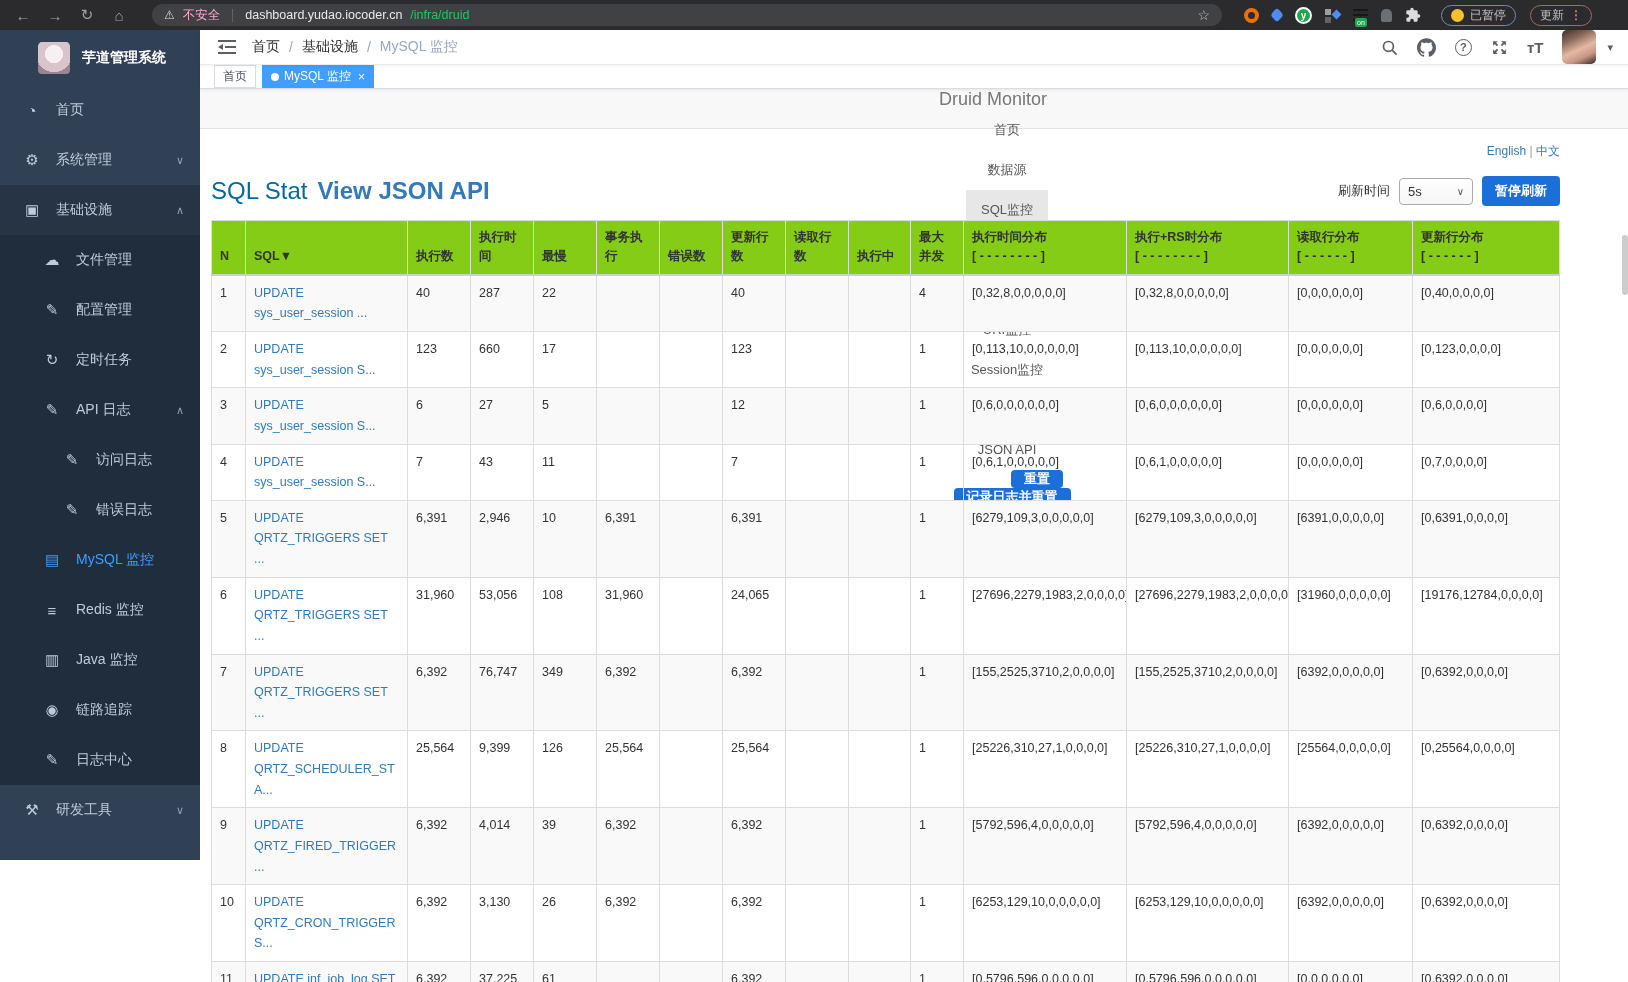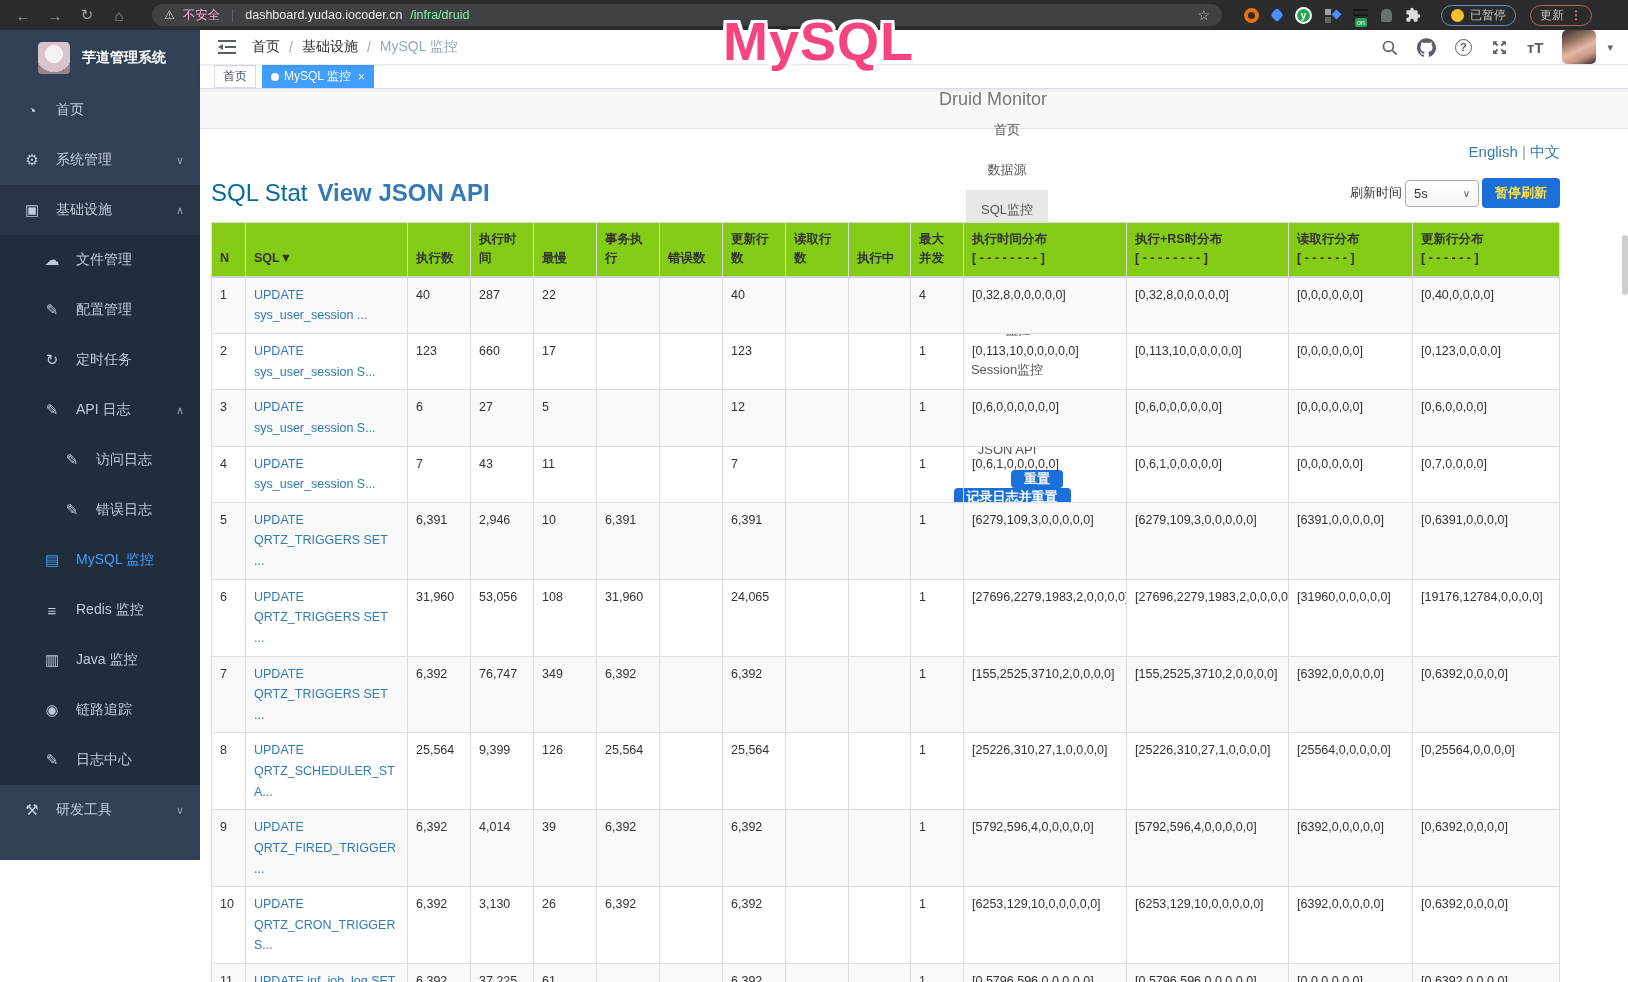--- a/index.html
+++ b/index.html
@@ -6,21 +6,21 @@
   html,body { width:1628px; height:982px; overflow:hidden; font-family:"Liberation Sans",sans-serif; background:#fff; }
 
   
   .browser { height:30px; background:#2b2b2d; display:flex; align-items:center; padding:0 10px; gap:6px; position:relative; }
   .b-ico { color:#9aa0a6; font-size:15px; width:26px; text-align:center; cursor:pointer; flex:0 0 auto; }
   .url-pill { width:1070px; height:22px; margin-left:14px; background:#404144; border-radius:11px; display:flex; align-items:center; padding:0 12px; gap:8px; color:#e8eaed; font-size:12.5px; }
   .warn-ico { color:#dadce0; font-size:12px; }
   .sec-label { color:#f9a8d4; }
   .url-sep { width:1px; height:13px; background:#5f6368; margin:0 4px; }
   .url-host { color:#e8eaed; }
-  .url-path { color:#86efac; }
+  .url-path { color:#22c55e; }
   .url-spacer { flex:1; }
   .star { color:#bdc1c6; font-size:14px; }
   .ext-row { display:flex; align-items:center; gap:13px; margin-left:16px; }
   .ext-donut { width:15px; height:15px; border-radius:50%; border:4.5px solid #e8710a; }
   .ext-kite { width:10px; height:10px; background:#4d8df7; transform:rotate(45deg); border-radius:2px 4px 2px 4px; }
   .ext-y { width:17px; height:17px; border-radius:50%; background:#1ea84b; border:2px solid #fff; color:#fff; font-size:10px; font-weight:bold; display:flex; align-items:center; justify-content:center; }
   .ext-grid { position:relative; width:15px; height:15px; }
   .ext-grid i { position:absolute; display:block; }
   .ext-grid .g1 { width:6px; height:6px; background:#9aa0a6; left:0; top:1px; }
   .ext-grid .g2 { width:6px; height:6px; background:#5f6368; left:0; top:9px; }
@@ -75,29 +75,29 @@
   
   .druid-nav { height:40px; background:#f8f8f8; border-bottom:1px solid #e2e2e2; display:flex; align-items:center; padding-left:185px;flex-direction:column; }
   .d-brand { color:#777; font-size:18px; margin-right:28px; cursor:pointer; }
   .d-item { height:40px; line-height:40px; padding:0 15px; font-size:13px; color:#555; cursor:pointer; }
   .d-item.active { background:#e7e7e7; }
   .d-btn { background:#1a6fd8; color:#fff; font-size:13px; font-weight:bold; height:30px; display:flex; align-items:center; padding:0 13px; border-radius:4px; border:none; cursor:pointer; margin-left:10px; }
   .d-btn.first { margin-left:60px;font-family:Liberation Serif, serif; }
 
   
   .druid-body { padding:0 69px 0 11px; }
-  .lang-row { text-align:right; font-size:15px; padding-top:14px; color:#999; }
+  .lang-row { text-align:right; font-size:12px; padding-top:14px; color:#999; }
   .lang-link { color:#337ab7; cursor:pointer; text-decoration:none; }
   .stat-row { display:flex; align-items:center; margin:16px 0 14px; }
   .stat-title { font-size:24px; font-weight:normal; color:#0369a1; }
   .stat-link { font-size:24px; font-weight:bold; color:#337ab7; margin-left:10px; cursor:pointer; text-decoration:none; }
   .refresh-label { margin-left:auto; font-size:13px; color:#333; }
-  .select-box { width:74px; height:27px; border:1px solid #ababab; border-radius:4px; background:linear-gradient(#fff,#f6f6f6); display:flex; align-items:center; justify-content:space-between; padding:0 8px; font-size:13px; color:#333; margin:0 3px; cursor:pointer; }
+  .select-box { width:74px; height:27px; border:1px solid #ababab; border-radius:4px; background:linear-gradient(#fff,#f6f6f6); display:flex; align-items:center; justify-content:space-between; padding:0 8px; font-size:13px; color:#333; margin:0 9px; cursor:pointer; }
   .select-caret { font-size:10px; color:#555; }
-  .pause-btn { background:#1a6fd8; color:#fde047; font-size:13px; font-weight:bold; height:30px; padding:0 13px; border-radius:4px; border:none; cursor:pointer; }
+  .pause-btn { background:#1a6fd8; color:#ffffff; font-size:13px; font-weight:bold; height:30px; padding:0 13px; border-radius:4px; border:none; cursor:pointer; }
 
   
   table { width:100%; border-collapse:collapse; table-layout:fixed; font-size:12.5px; color:#333; }
   th, td { border:1px solid #ddd; padding:7px 8px; text-align:left; }
   thead th { background:#84cc16; font-weight:bold; vertical-align:bottom; border-bottom:2px solid #cfcfcf; line-height:1.55; }
   .th-sub { font-weight:bold; white-space:nowrap; }
   tbody td { vertical-align:top; height:54px; line-height:1.65; overflow:hidden; }
   tbody tr:nth-child(odd) { background:#f9f9f9; }
   td.nowrap { white-space:nowrap; }
   .sql-link { color:#337ab7; text-decoration:none; cursor:pointer; word-break:break-word; }
@@ -222,21 +222,20 @@
         </div>
         <div class="menu-item lvl0">
           <span class="mi-icon">⚒</span>
           <span class="mi-label">研发工具</span>
           <span class="mi-chevron">∨</span>
         </div>
       </div>
   </aside>
 
   <div class="main">
-    <div class="overlay-mysql" style="position:fixed;">MySQL</div>
 
     <div class="topbar">
       <span class="fold">
         <svg width="18" height="16" viewBox="0 0 18 16">
             <g fill="#5a5e66">
               <rect y="1" width="18" height="2"></rect>
               <rect x="7" y="7" width="11" height="2"></rect>
               <rect y="13" width="18" height="2"></rect>
               <path d="M5 5 L0 8 L5 11z"></path>
             </g>

